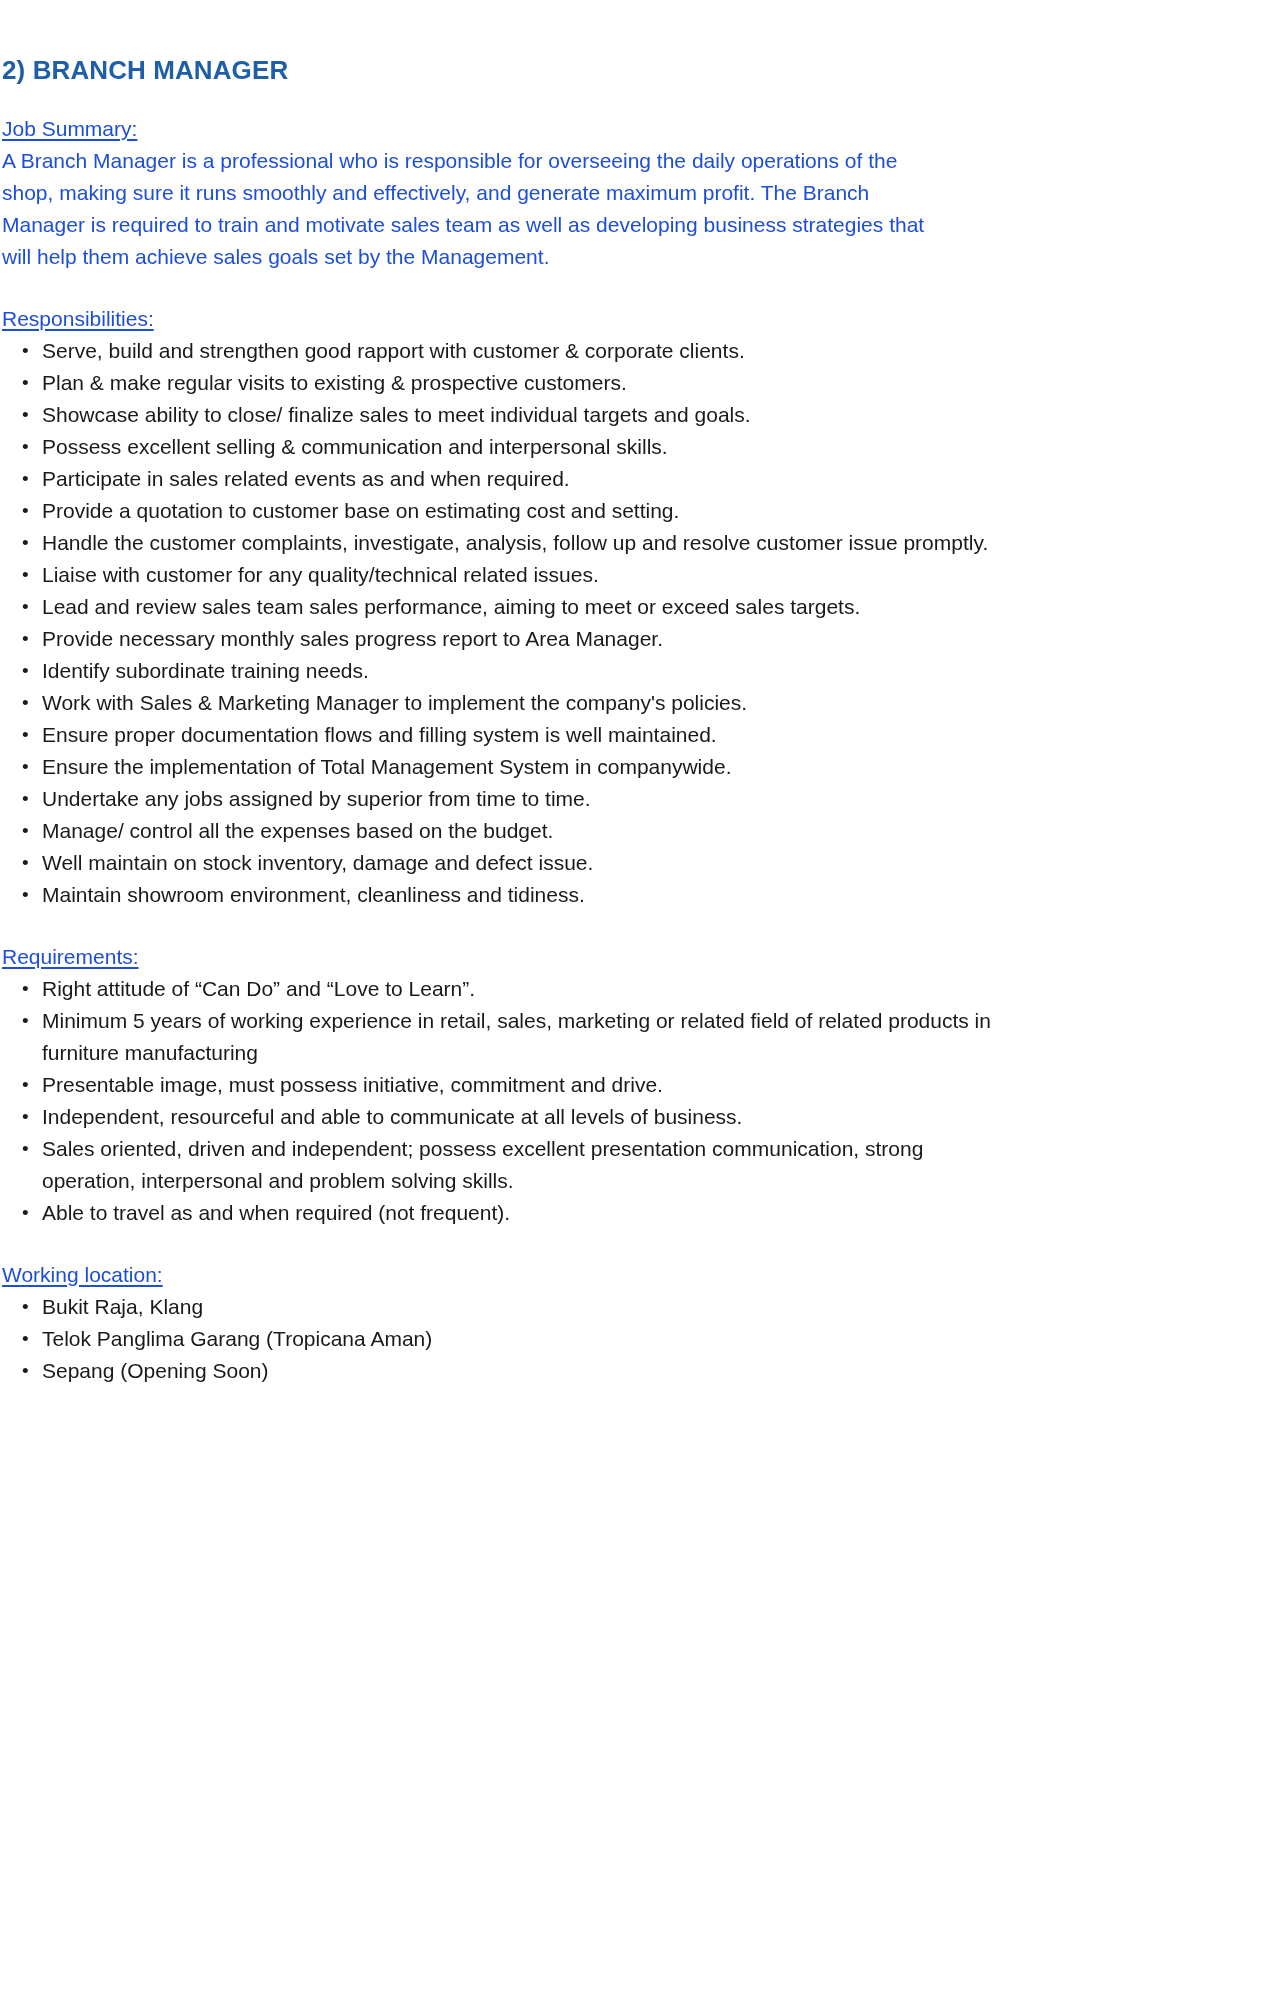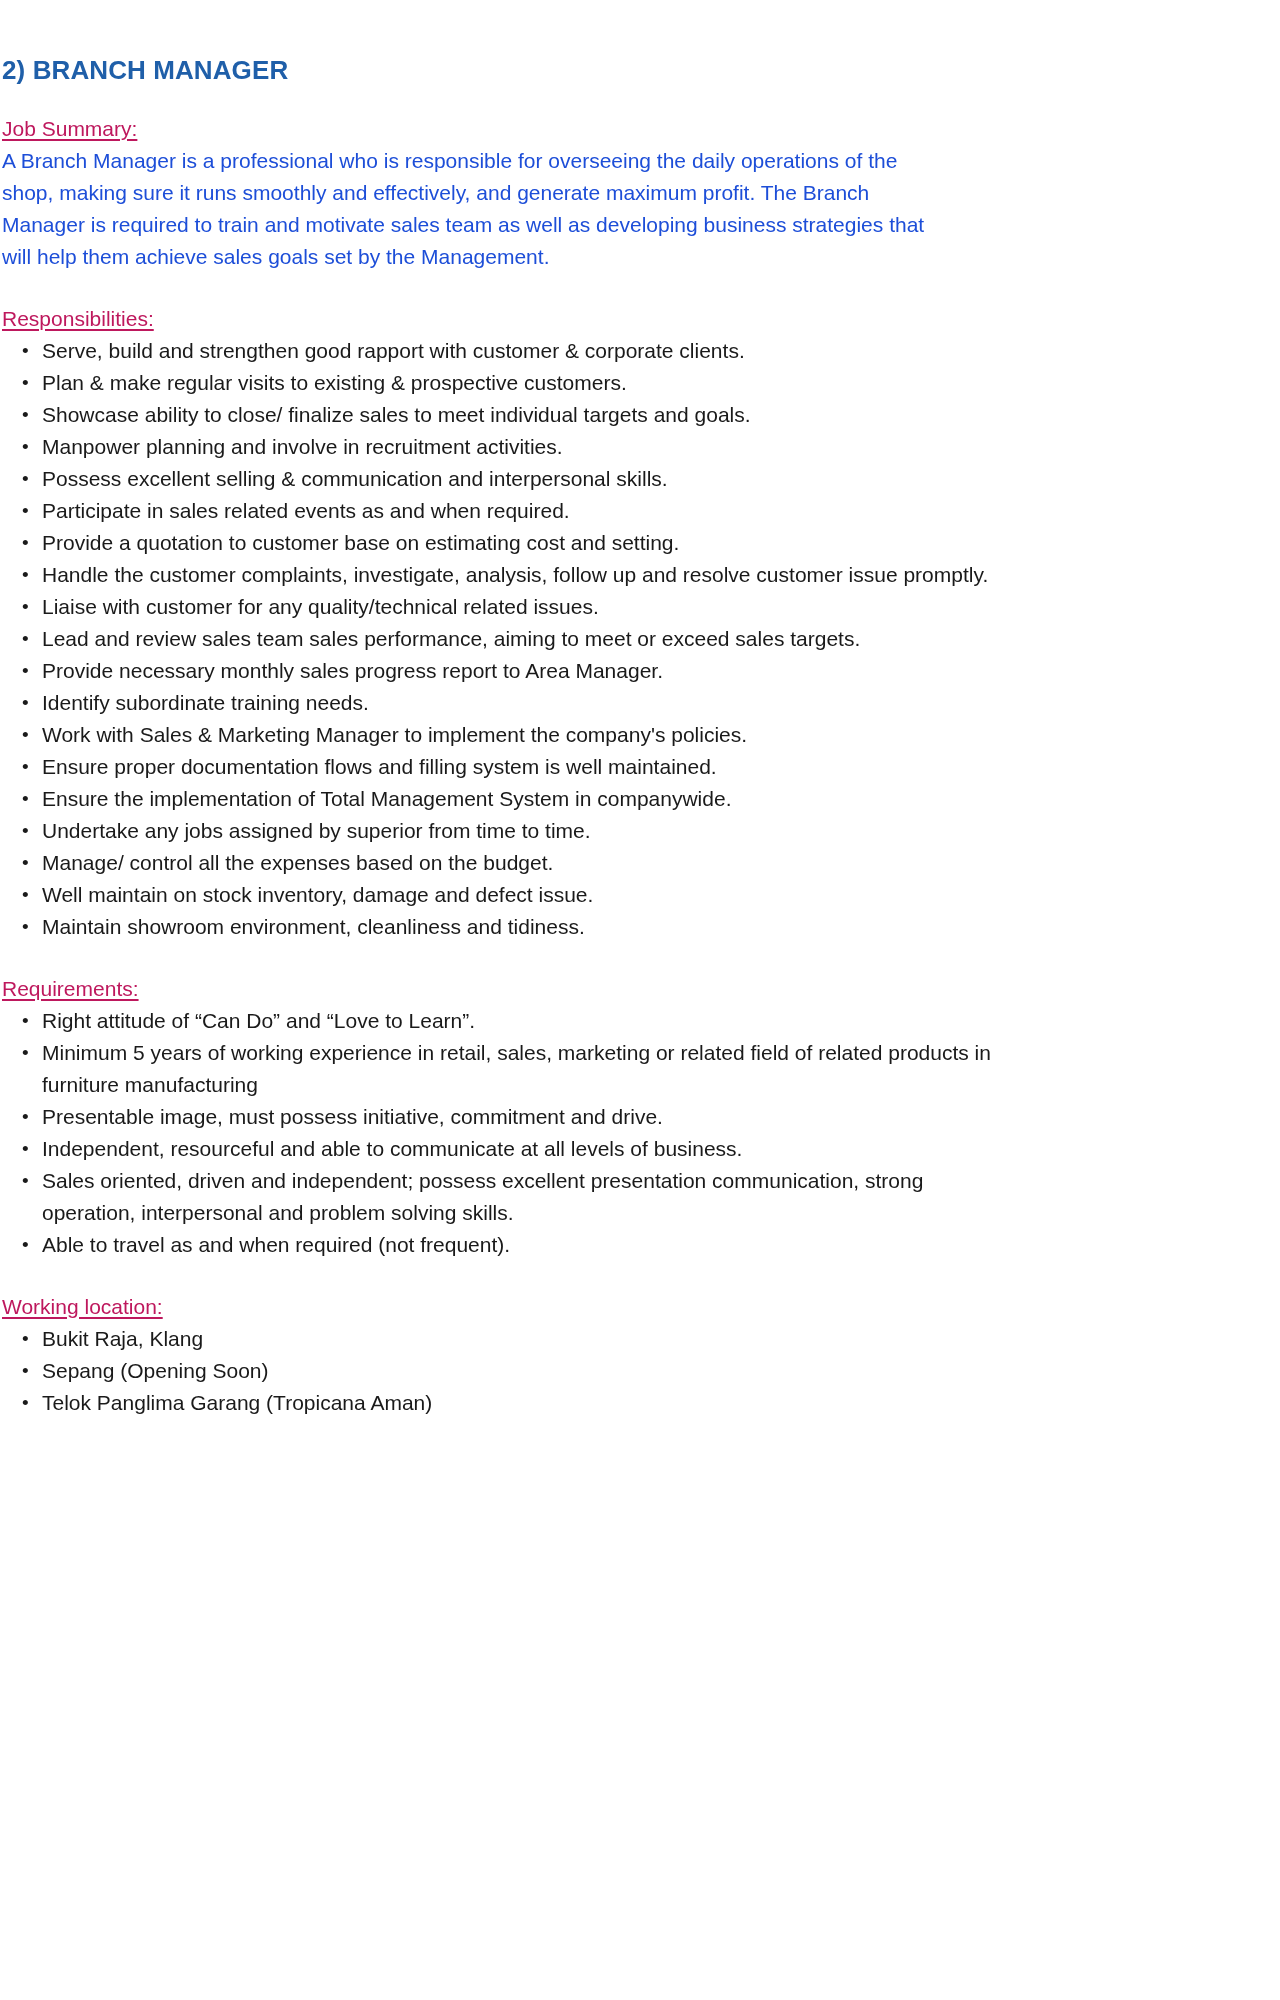--- a/index.html
+++ b/index.html
@@ -30,21 +30,21 @@
     margin: 0;
     padding: 5px 0 0 2px;
     line-height: 34px;
   }
   .spacer-lg { height: 26px; }
   .spacer-md { height: 30px; }
 
   .section-head {
     font-size: 21px;
     line-height: 32px;
-    color: #be185d;
+    color: #1d4ed8;
     padding-left: 2px;
     margin: 0;
   }
   .section-head span.u {
     text-decoration: underline;
     text-underline-offset: 3px;
     text-decoration-thickness: 1.5px;
   }
   .para {
     font-size: 21px;
@@ -92,21 +92,20 @@
   <p class="para">A Branch Manager is a professional who is responsible for overseeing the daily operations of the shop, making sure it runs smoothly and effectively, and generate maximum profit. The Branch Manager is required to train and motivate sales team as well as developing business strategies that will help them achieve sales goals set by the Management.</p>
 
   <div class="spacer-md"></div>
 
   <div class="section-head"><span class="u">Responsibilities:</span></div>
 
   <ul class="blist" id="responsibilities-list">
       <li>Serve, build and strengthen good rapport with customer &amp; corporate clients.</li>
       <li>Plan &amp; make regular visits to existing &amp; prospective customers.</li>
       <li>Showcase ability to close/ finalize sales to meet individual targets and goals.</li>
-      <li>Manpower planning and involve in recruitment activities.</li>
       <li>Possess excellent selling &amp; communication and interpersonal skills.</li>
       <li>Participate in sales related events as and when required.</li>
       <li>Provide a quotation to customer base on estimating cost and setting.</li>
       <li>Handle the customer complaints, investigate, analysis, follow up and resolve customer issue promptly.</li>
       <li>Liaise with customer for any quality/technical related issues.</li>
       <li>Lead and review sales team sales performance, aiming to meet or exceed sales targets.</li>
       <li>Provide necessary monthly sales progress report to Area Manager.</li>
       <li>Identify subordinate training needs.</li>
       <li>Work with Sales &amp; Marketing Manager to implement the company's policies.</li>
       <li>Ensure proper documentation flows and filling system is well maintained.</li>
@@ -129,17 +128,17 @@
       <li>Sales oriented, driven and independent; possess excellent presentation communication, strong operation, interpersonal and problem solving skills.</li>
       <li>Able to travel as and when required (not frequent).</li>
     </ul>
 
   <div class="spacer-md"></div>
 
   <div class="section-head"><span class="u">Working location: </span></div>
 
   <ul class="blist" id="working-location-list">
       <li>Bukit Raja, Klang</li>
+      <li>Telok Panglima Garang (Tropicana Aman)</li>
       <li>Sepang (Opening Soon)</li>
-      <li>Telok Panglima Garang (Tropicana Aman)</li>
     </ul>
 
 </div>
 
 </body></html>

